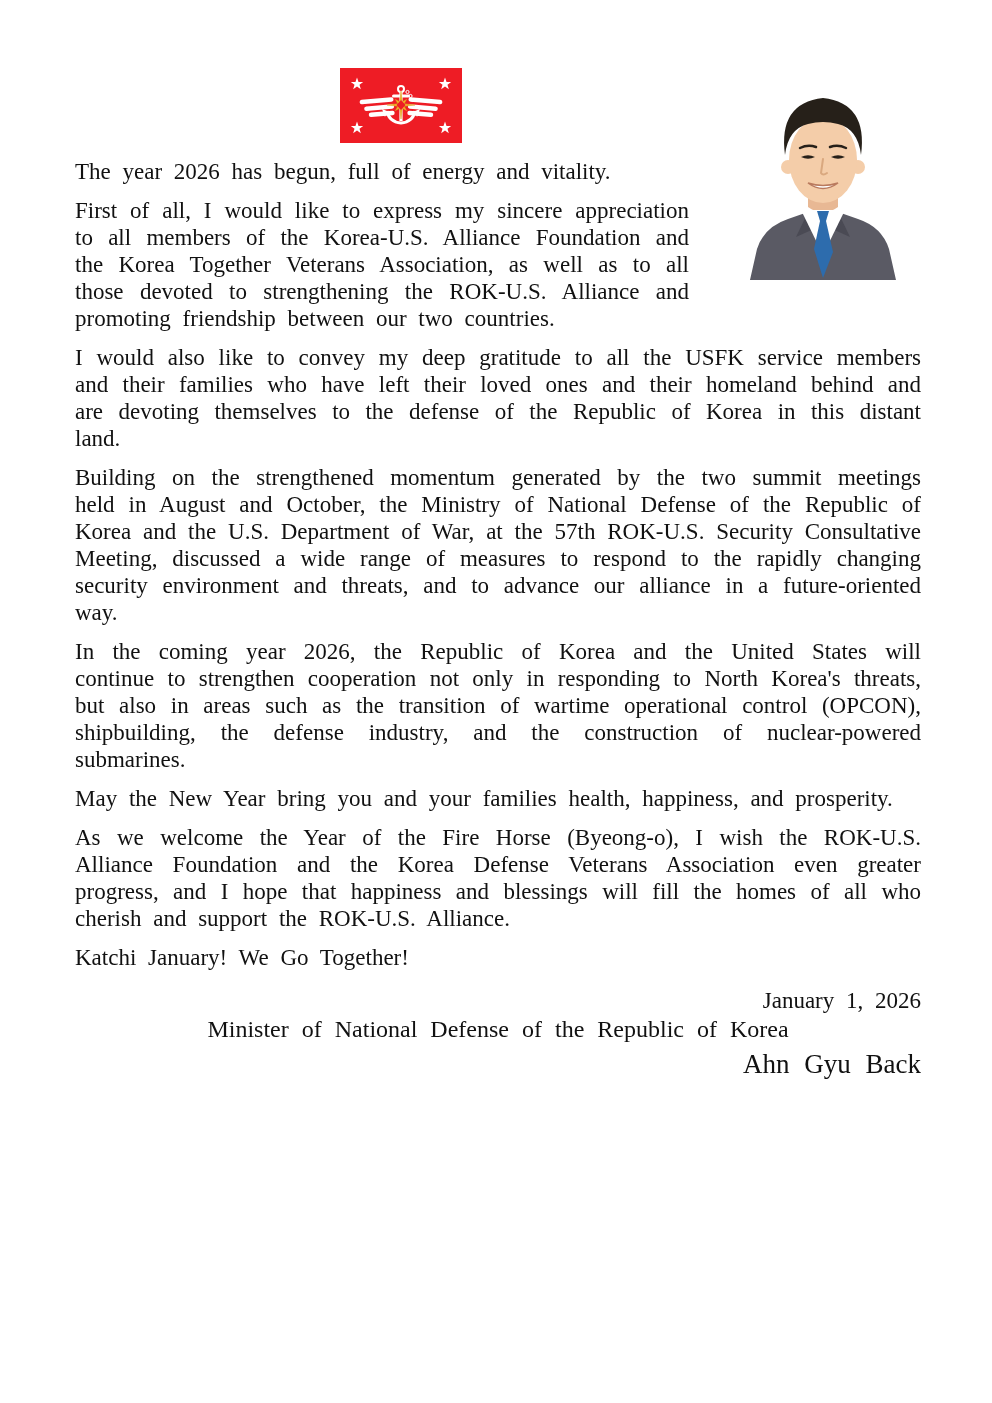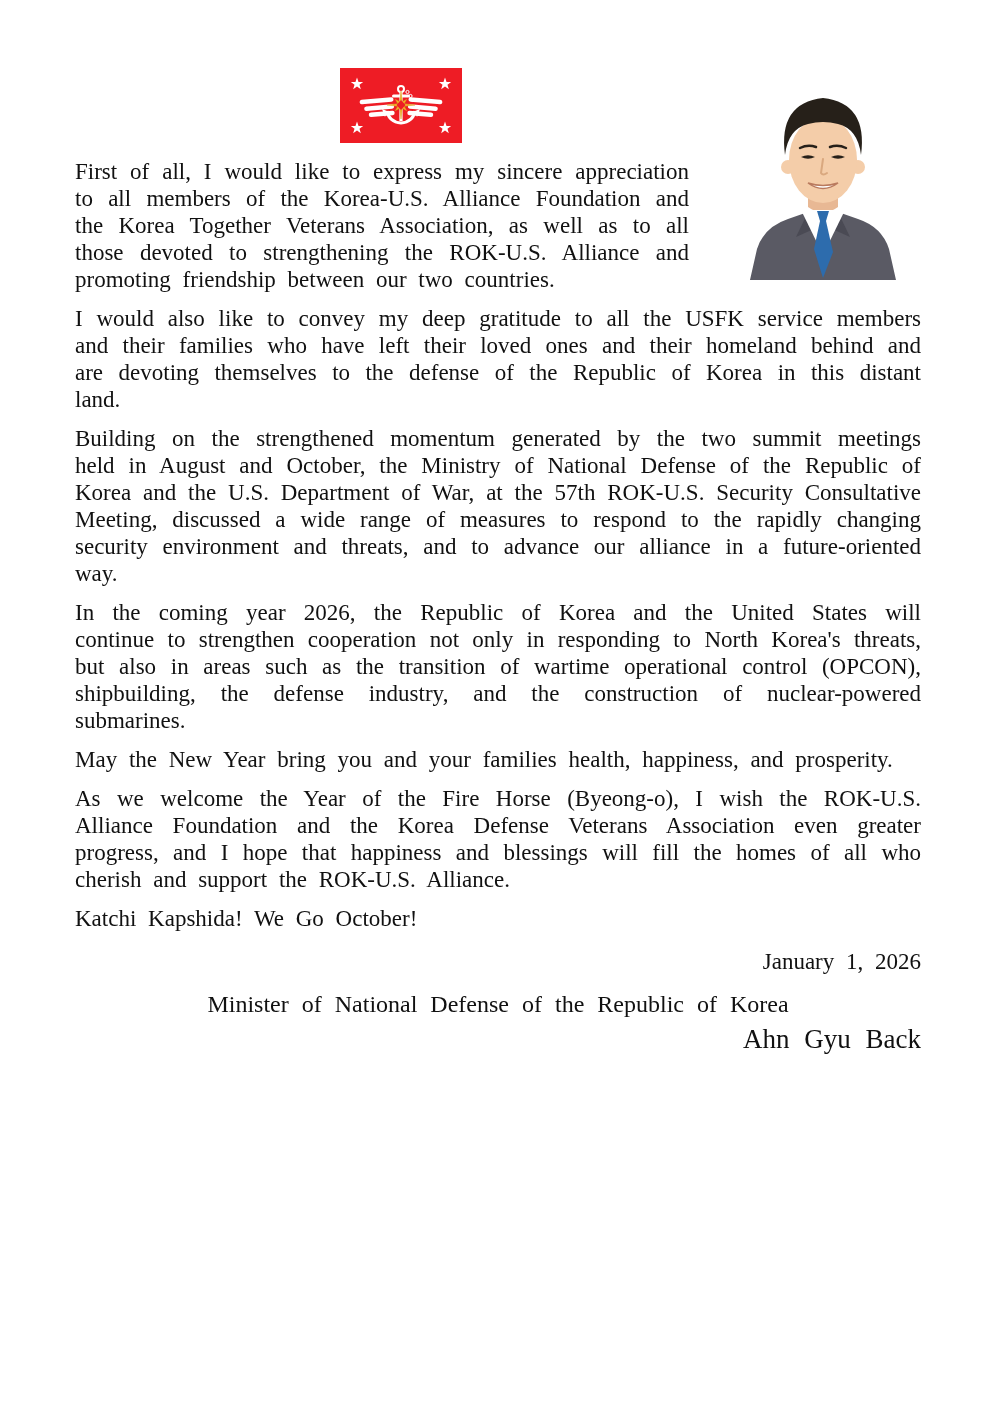--- a/index.html
+++ b/index.html
@@ -52,21 +52,21 @@
     margin-bottom: 0;
   }
   .sig-date {
     margin-top: 16px;
     font-size: 23px;
     line-height: 27px;
     text-align: right;
     word-spacing: 6px;
   }
   .sig-title {
-    margin-top: 14px;
+    margin-top: 0;
     font-size: 24px;
     line-height: 30px;
     text-align: center;
     word-spacing: 7px;
   }
   .sig-name {
     margin-top: 4px;
     font-size: 27px;
     line-height: 32px;
     text-align: right;
@@ -143,24 +143,25 @@
     <path d="M93,72 Q100,68.5 107,72 Q100,75.5 93,72 Z" style="fill:var(--hair,#262019)"></path>
 
     <path d="M85,74 L83,88 Q85,91 89,88" style="fill:none;stroke:#d9a87f;stroke-width:2;stroke-linecap:round"></path>
 
     <path d="M70,98 Q85,109 100,98 Q85,103 70,98 Z" style="fill:#ffffff;stroke:#b97a5e;stroke-width:1.5"></path>
   </svg>
 </div>
 
 <div class="letter">
   <div class="photo-spacer"></div>
+  <p>The year 2026 has begun, full of energy and vitality.</p>
   <p>First of all, I would like to express my sincere appreciation to all members of the Korea-U.S. Alliance Foundation and the Korea Together Veterans Association, as well as to all those devoted to strengthening the ROK-U.S. Alliance and promoting friendship between our two countries.</p>
   <p>I would also like to convey my deep gratitude to all the USFK service members and their families who have left their loved ones and their homeland behind and are devoting themselves to the defense of the Republic of Korea in this distant land.</p>
   <p>Building on the strengthened momentum generated by the two summit meetings held in August and October, the Ministry of National Defense of the Republic of Korea and the U.S. Department of War, at the 57th ROK-U.S. Security Consultative Meeting, discussed a wide range of measures to respond to the rapidly changing security environment and threats, and to advance our alliance in a future-oriented way.</p>
   <p>In the coming year 2026, the Republic of Korea and the United States will continue to strengthen cooperation not only in responding to North Korea's threats, but also in areas such as the transition of wartime operational control (OPCON), shipbuilding, the defense industry, and the construction of nuclear-powered submarines.</p>
   <p>May the New Year bring you and your families health, happiness, and prosperity.</p>
   <p>As we welcome the Year of the Fire Horse (Byeong-o), I wish the ROK-U.S. Alliance Foundation and the Korea Defense Veterans Association even greater progress, and I hope that happiness and blessings will fill the homes of all who cherish and support the ROK-U.S. Alliance.</p>
-  <p class="last-body">Katchi Kapshida! We Go October!</p>
+  <p class="last-body">Katchi January! We Go Together!</p>
 
   <div class="sig-date">January 1, 2026</div>
   <div class="sig-title">Minister of National Defense of the Republic of Korea</div>
   <div class="sig-name">Ahn Gyu Back</div>
 </div>
 
 </body></html>

